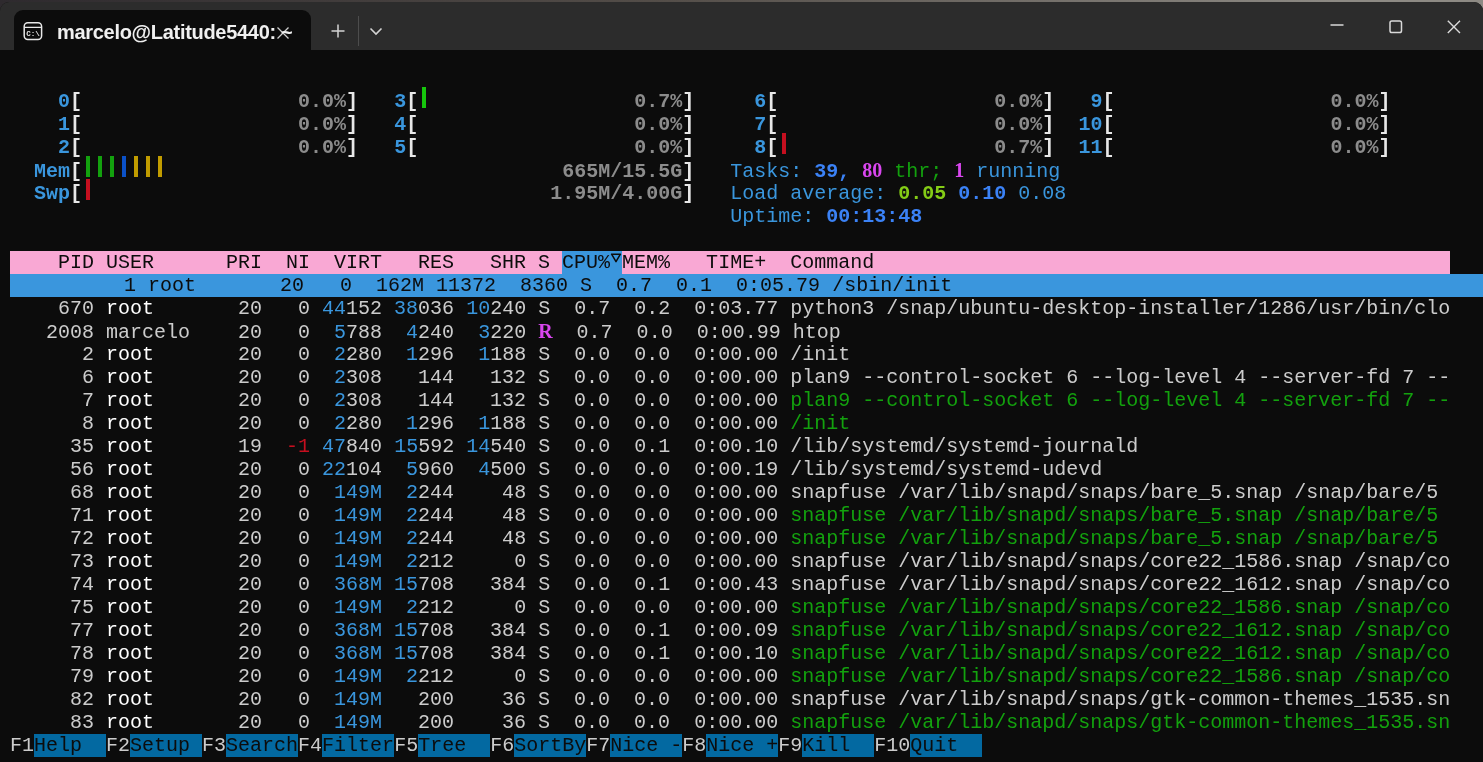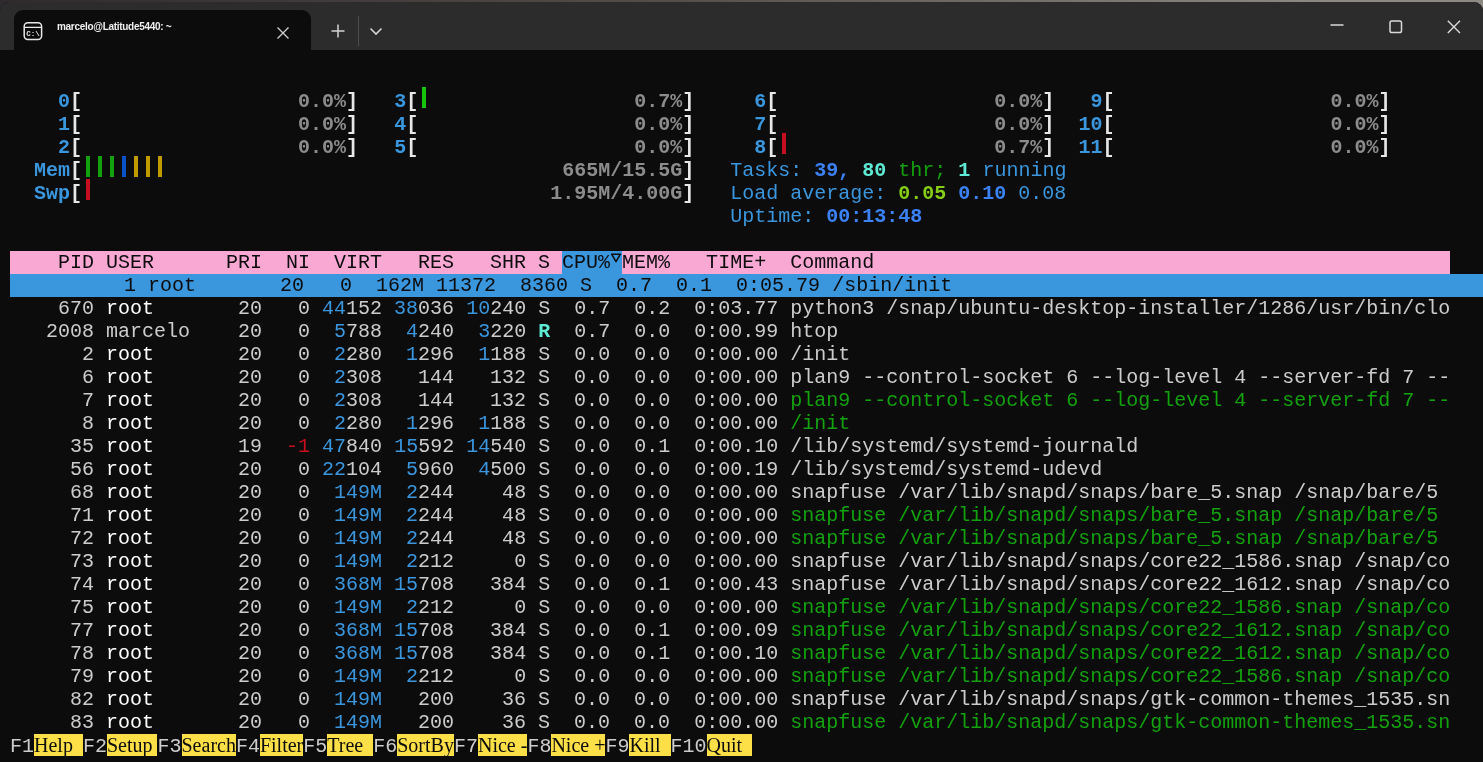--- a/index.html
+++ b/index.html
@@ -5,39 +5,39 @@
   html,body { margin:0; padding:0; }
   body { width:1483px; height:762px; overflow:hidden; position:relative;
          background:linear-gradient(90deg,#2e2a2e 0%, #544e49 45%, #8d8a84 90%, #8d8a84 100%);
          font-family:"Liberation Sans", sans-serif; }
   #win { position:absolute; left:0; top:2px; width:1483px; height:760px;
          background:#0c0c0c; border-radius:9px 9px 0 0; overflow:hidden; }
   #tbar { position:absolute; left:0; top:0; width:1483px; height:48px; background:#2c2c2c; }
   #tab { position:absolute; left:14px; top:8px; width:297px; height:40px;
          background:#0c0c0c; border-radius:9px 9px 0 0; }
   #tabtitle { position:absolute; left:43px; top:11px; width:200px; color:#f0f0f0;
-         font-size:10px; font-weight:bold; letter-spacing:-0.3px; white-space:nowrap; }
+         font-size:20px; font-weight:bold; letter-spacing:-0.3px; white-space:nowrap; }
   #term { position:absolute; left:10px; top:65px; width:1440px;
          font-family:"Liberation Mono", monospace; font-size:20px; line-height:23px;
          color:#cccccc; white-space:pre; }
   .ln { height:23px; }
   .c  { color:#3a96dd;text-align:center; }
   .bc { color:#3b82f6; font-weight:bold; }
   .g  { color:#13a10e; }
-  .bg { color:#5eead4; font-weight:bold; }
+  .bg { color:#d946ef; font-weight:bold;font-family:Liberation Serif, serif; }
   .gr { color:#ffffff; }
   .w  { color:#84cc16; font-weight:bold; }
   .r  { color:#c50f1f; }
   .mc { color:#3a96dd; font-weight:bold; }
   .mv { color:#8c8c8c; font-weight:bold; }
   .br { color:#e8e8e8; font-weight:bold; }
   .hdr { background:#f9a8d4; color:#0c0c0c; }
   .sort { background:#3a96dd; }
   .sel { background:#3a96dd; color:#0c0c0c;padding-left:42px; }
-  .fk { background:#fde047; color:#0c0c0c;font-family:Liberation Serif, serif; }
+  .fk { background:#0369a1; color:#0c0c0c; }
 </style>
 </head>
 <body>
 <div id="win">
   <div id="tbar">
     <div id="tab">
       <svg width="20" height="20" viewBox="0 0 20 20" style="position:absolute;left:9px;top:11px">
         <rect x="1.2" y="1.8" width="17.4" height="16.6" rx="3.6" fill="none" stroke="#e9e9e9" stroke-width="1.5"></rect>
         <line x1="1.5" y1="6.4" x2="18.5" y2="6.4" stroke="#e9e9e9" stroke-width="1.4"></line>
         <text x="3.2" y="14.6" font-family="Liberation Mono" font-size="7.6" font-weight="bold" fill="#e9e9e9">C:\</text>

